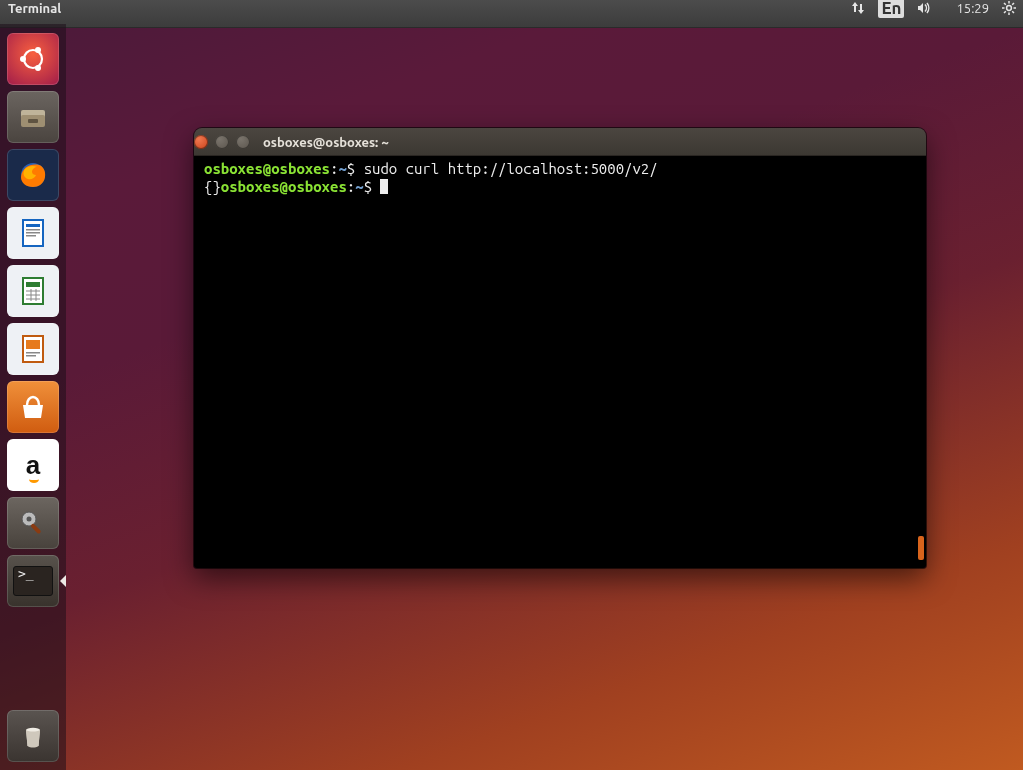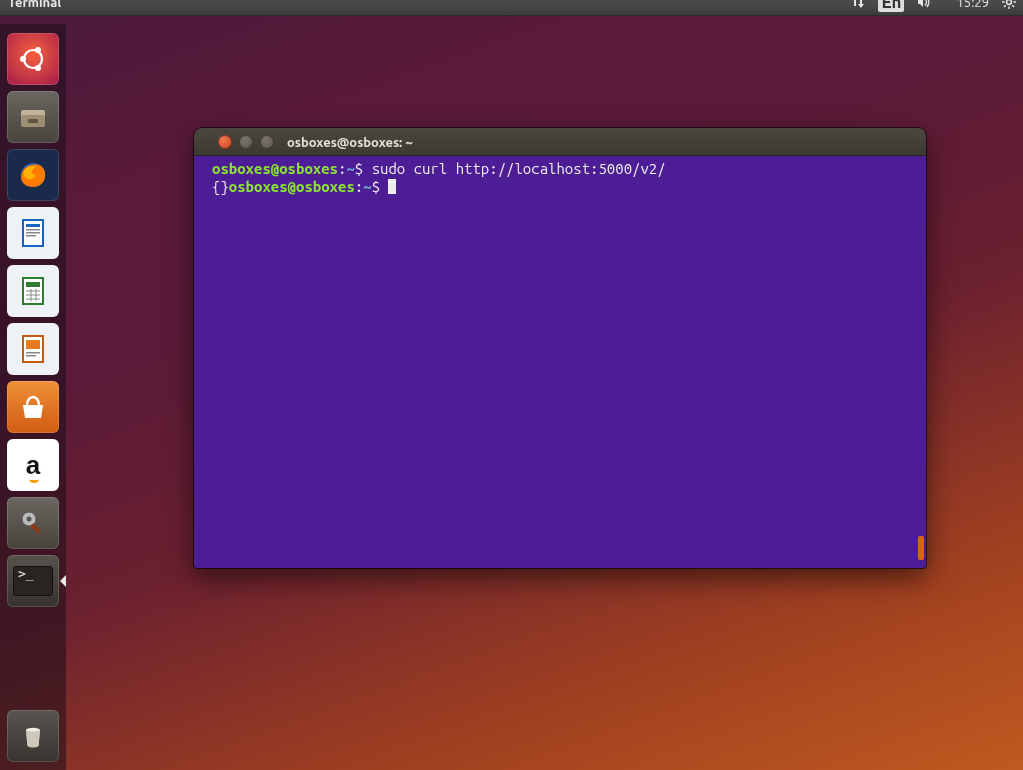--- a/index.html
+++ b/index.html
@@ -3,21 +3,21 @@
 <meta charset="utf-8">
 <style>
   * { margin: 0; padding: 0; box-sizing: border-box; }
   html, body { width: 1023px; height: 770px; overflow: hidden; font-family: "Ubuntu", "DejaVu Sans", sans-serif; }
   body {
     background: linear-gradient(160deg, #4a1a3a 0%, #5a1a3a 20%, #5a1a38 35%, #6a2030 55%, #a04020 80%, #c05a20 100%);
   }
 
   
   .top-panel {
-    position: absolute; top: 0; left: 0; right: 0; height: 16px;
+    position: absolute; top: 0; left: 0; right: 0; height: 28px;
     background: linear-gradient(#4c4c4c, #3c3c3c);
     color: #e6e6e6; font-size: 13px; display: flex; align-items: center;
     padding: 0 6px 12px 8px;
     border-bottom: 1px solid #2a2a2a;
   }
   .top-panel .app-title { font-weight: bold; }
   .top-panel .spacer { flex: 1; }
   .top-panel .indicator { margin-left: 12px; display: inline-flex; align-items: center; color: #e6e6e6; font-size: 12px; }
   .top-panel .indicator svg { width: 16px; height: 16px; }
   .top-panel .lang { background: #ddd; color: #333; font-weight: bold; font-size: 17px; padding: 1px 3px; border-radius: 2px; text-align: right; }
@@ -72,34 +72,34 @@
     position: absolute;
     top: 128px; left: 194px;
     width: 732px; height: 440px;
     background: #2c001e;
     border-radius: 8px 8px 3px 3px;
     box-shadow: 0 10px 28px rgba(0,0,0,0.55), 0 0 0 1px rgba(0,0,0,0.6);
     display: flex; flex-direction: column; overflow: hidden;
   }
   .titlebar {
     height: 28px; background: linear-gradient(#4b4640, #3c3832);
-    display: flex; align-items: center; padding: 0 24px;
+    display: flex; align-items: center; padding: 0 0;
     color: #e6e2da; font-size: 13px; font-weight: bold;
     border-bottom: 1px solid #2a2622;
   }
   .win-btn { width: 14px; height: 14px; border-radius: 50%; margin-right: 7px; box-shadow: inset 0 0 0 1px rgba(0,0,0,0.4); }
   .win-close { background: radial-gradient(circle at 35% 30%, #f07850, #c9421a); }
   .win-min   { background: radial-gradient(circle at 35% 30%, #7a746c, #5a544c); }
   .win-max   { background: radial-gradient(circle at 35% 30%, #7a746c, #5a544c); }
   .titlebar .title-text { margin-left: 6px; }
   .term-body {
-    flex: 1; background: #4c1d95;
+    flex: 1; background: #000000;
     font-family: "Ubuntu Mono", "DejaVu Sans Mono", monospace;
     font-size: 15px; line-height: 18px; color: #eee;
-    padding: 4px 18px; white-space: pre;
+    padding: 4px 10px; white-space: pre;
     position: relative;
   }
   .c-user { color: #8ae234; font-weight: bold; }
   .c-path { color: #729fcf; font-weight: bold; }
   .c-white{ color: #eee; }
   .cursor { display: inline-block; width: 8px; height: 15px; background: #eee; vertical-align: -2px; }
   .scroll-hint { position:absolute; right:2px; bottom:8px; width:6px; height:24px; background:#d8641c; border-radius:2px; }
 </style>
 </head>
 <body>

